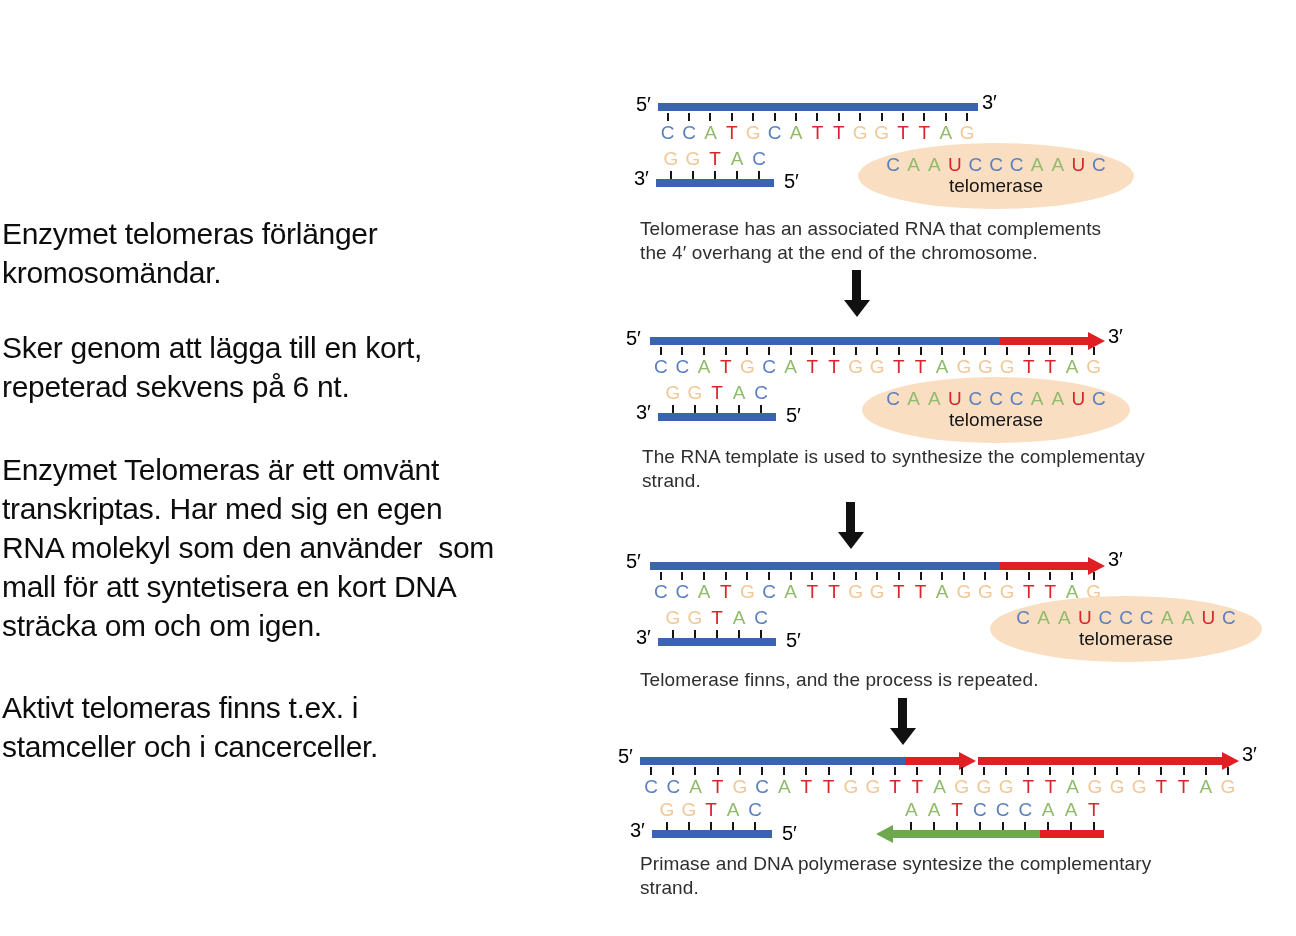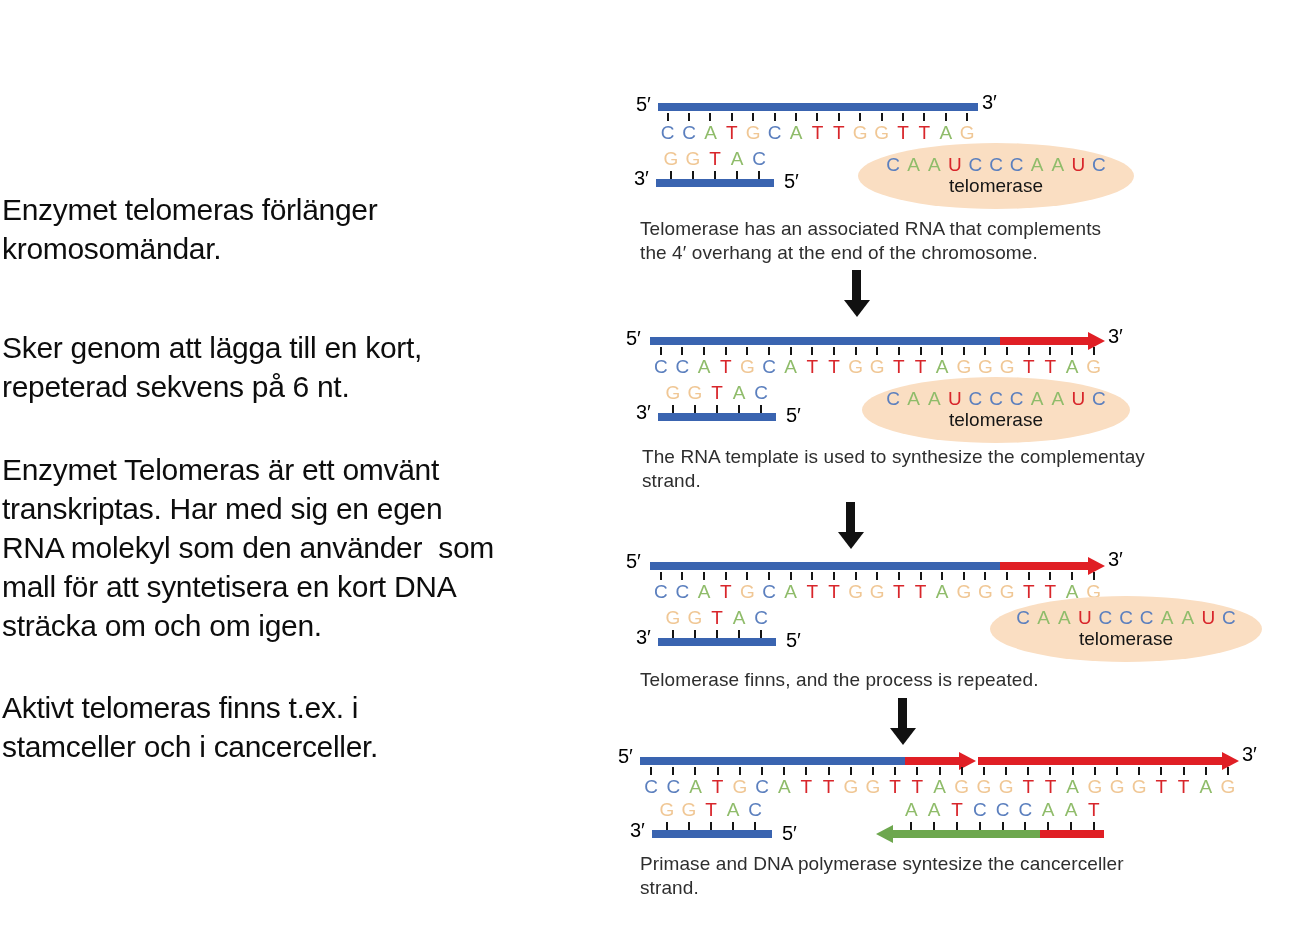--- a/index.html
+++ b/index.html
@@ -42,21 +42,21 @@
   .darrow{position:absolute;width:9px;height:30px;background:#111;}
   .darrow::after{content:"";position:absolute;top:100%;left:50%;
         transform:translateX(-50%);width:0;height:0;
         border-left:13px solid transparent;border-right:13px solid transparent;
         border-top:17px solid #111;}
 </style>
 </head>
 <body>
 
 <div>
-  <div class="note" style="top:190px">Enzymet telomeras förlänger
+  <div class="note" style="top:214px">Enzymet telomeras förlänger
 kromosomändar.</div>
   <div class="note" style="top:328px">Sker genom att lägga till en kort,
 repeterad sekvens på 6 nt.</div>
   <div class="note" style="top:450px">Enzymet Telomeras är ett omvänt
 transkriptas. Har med sig en egen
 RNA molekyl som den använder  som
 mall för att syntetisera en kort DNA
 sträcka om och om igen.</div>
   <div class="note" style="top:688px">Aktivt telomeras finns t.ex. i
 stamceller och i cancerceller.</div>
@@ -299,15 +299,15 @@
       <span class="cell" style="color: rgb(91, 127, 190);">C</span>
       <span class="cell" style="color: rgb(91, 127, 190);">C</span>
       <span class="cell" style="color: rgb(143, 188, 106);">A</span>
       <span class="cell" style="color: rgb(143, 188, 106);">A</span>
       <span class="cell" style="color: rgb(216, 38, 43);">T</span>
     </div>
   <div class="ah-l" style="left:876px;top:825px"></div>
   <div class="bar bar-green" style="left:892px;top:830px;width:148px"></div>
   <div class="bar bar-red" style="left:1040px;top:830px;width:64px"></div>
 
-  <div class="caption" style="left:640px;top:852px">Primase and DNA polymerase syntesize the cancerceller
+  <div class="caption" style="left:640px;top:852px">Primase and DNA polymerase syntesize the complementary
 strand.</div>
 </div>
 
 </body></html>

